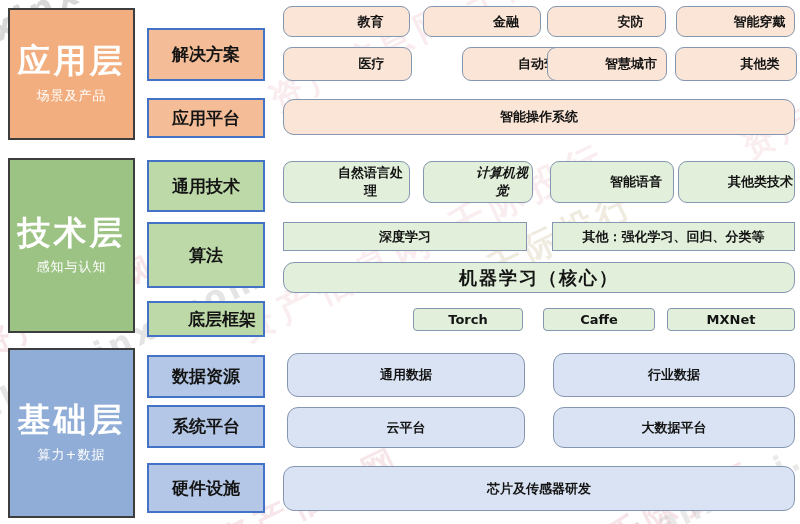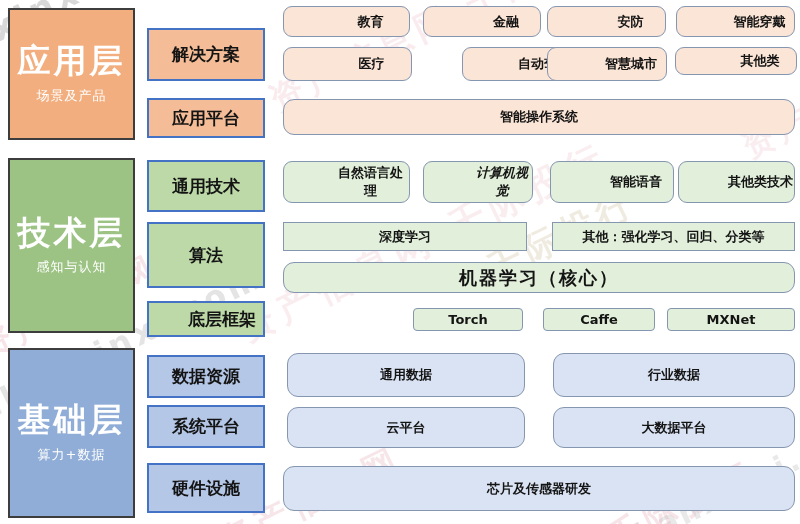--- a/index.html
+++ b/index.html
@@ -90,21 +90,21 @@
 
   <div class="chip f-peach r8" style="left:283px; top:47px; width:129px; height:34px;">
     <span>医疗</span>
   </div>
   <div class="chip f-peach r8" style="left:422px; top:47px; width:116px; height:34px;margin-left:40px;">
     <span>自动驾驶</span>
   </div>
   <div class="chip f-peach r8" style="left:547px; top:47px; width:120px; height:34px;">
     <span>智慧城市</span>
   </div>
-  <div class="chip f-peach r8" style="left:675px; top:47px; width:122px; height:28px;">
+  <div class="chip f-peach r8" style="left:675px; top:47px; width:122px; height:34px;">
     <span>其他类</span>
   </div>
 
   <div class="label-box lf-orange" style="left:147px; top:98px; width:118px; height:40px;">
     <span>应用平台</span>
   </div>
   <div class="chip f-peach r10" style="left:283px; top:99px; width:512px; height:36px;">
     <span>智能操作系统</span>
   </div>
 

